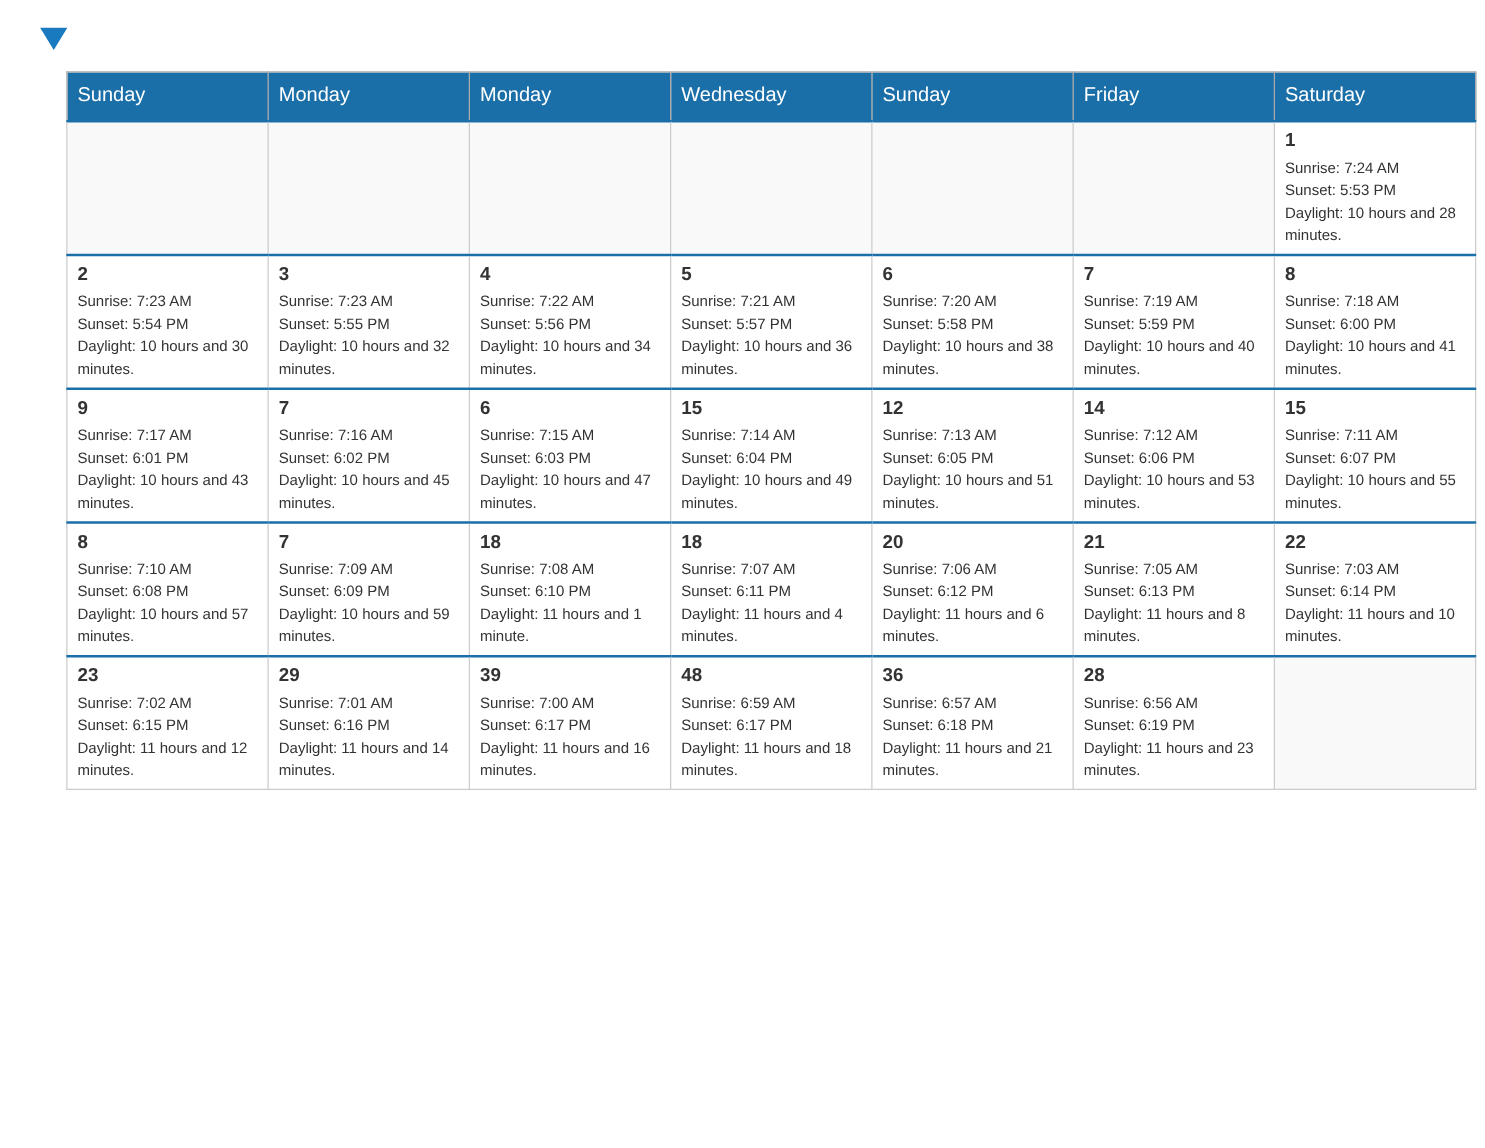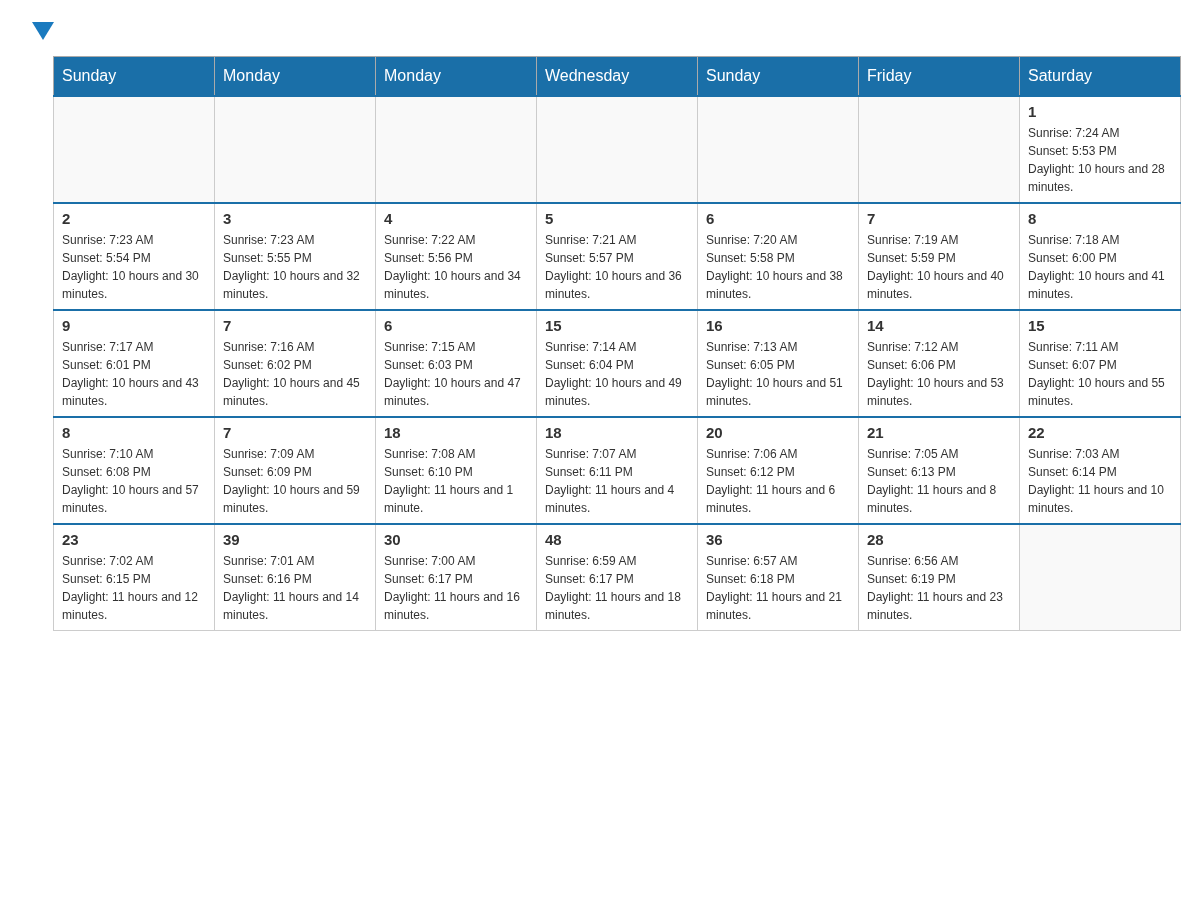--- a/index.html
+++ b/index.html
@@ -176,21 +176,21 @@
         </td>
         <td>
           <span class="day-num">6</span>
           <div class="day-info">Sunrise: 7:15 AM<br>Sunset: 6:03 PM<br>Daylight: 10 hours and 47 minutes.</div>
         </td>
         <td>
           <span class="day-num">15</span>
           <div class="day-info">Sunrise: 7:14 AM<br>Sunset: 6:04 PM<br>Daylight: 10 hours and 49 minutes.</div>
         </td>
         <td>
-          <span class="day-num">16</span>
+          <span class="day-num">12</span>
           <div class="day-info">Sunrise: 7:13 AM<br>Sunset: 6:05 PM<br>Daylight: 10 hours and 51 minutes.</div>
         </td>
         <td>
           <span class="day-num">14</span>
           <div class="day-info">Sunrise: 7:12 AM<br>Sunset: 6:06 PM<br>Daylight: 10 hours and 53 minutes.</div>
         </td>
         <td>
           <span class="day-num">15</span>
           <div class="day-info">Sunrise: 7:11 AM<br>Sunset: 6:07 PM<br>Daylight: 10 hours and 55 minutes.</div>
         </td>
@@ -224,25 +224,25 @@
           <span class="day-num">22</span>
           <div class="day-info">Sunrise: 7:03 AM<br>Sunset: 6:14 PM<br>Daylight: 11 hours and 10 minutes.</div>
         </td>
       </tr>
       <tr class="week-row">
         <td>
           <span class="day-num">23</span>
           <div class="day-info">Sunrise: 7:02 AM<br>Sunset: 6:15 PM<br>Daylight: 11 hours and 12 minutes.</div>
         </td>
         <td>
+          <span class="day-num">29</span>
+          <div class="day-info">Sunrise: 7:01 AM<br>Sunset: 6:16 PM<br>Daylight: 11 hours and 14 minutes.</div>
+        </td>
+        <td>
           <span class="day-num">39</span>
-          <div class="day-info">Sunrise: 7:01 AM<br>Sunset: 6:16 PM<br>Daylight: 11 hours and 14 minutes.</div>
-        </td>
-        <td>
-          <span class="day-num">30</span>
           <div class="day-info">Sunrise: 7:00 AM<br>Sunset: 6:17 PM<br>Daylight: 11 hours and 16 minutes.</div>
         </td>
         <td>
           <span class="day-num">48</span>
           <div class="day-info">Sunrise: 6:59 AM<br>Sunset: 6:17 PM<br>Daylight: 11 hours and 18 minutes.</div>
         </td>
         <td>
           <span class="day-num">36</span>
           <div class="day-info">Sunrise: 6:57 AM<br>Sunset: 6:18 PM<br>Daylight: 11 hours and 21 minutes.</div>
         </td>

